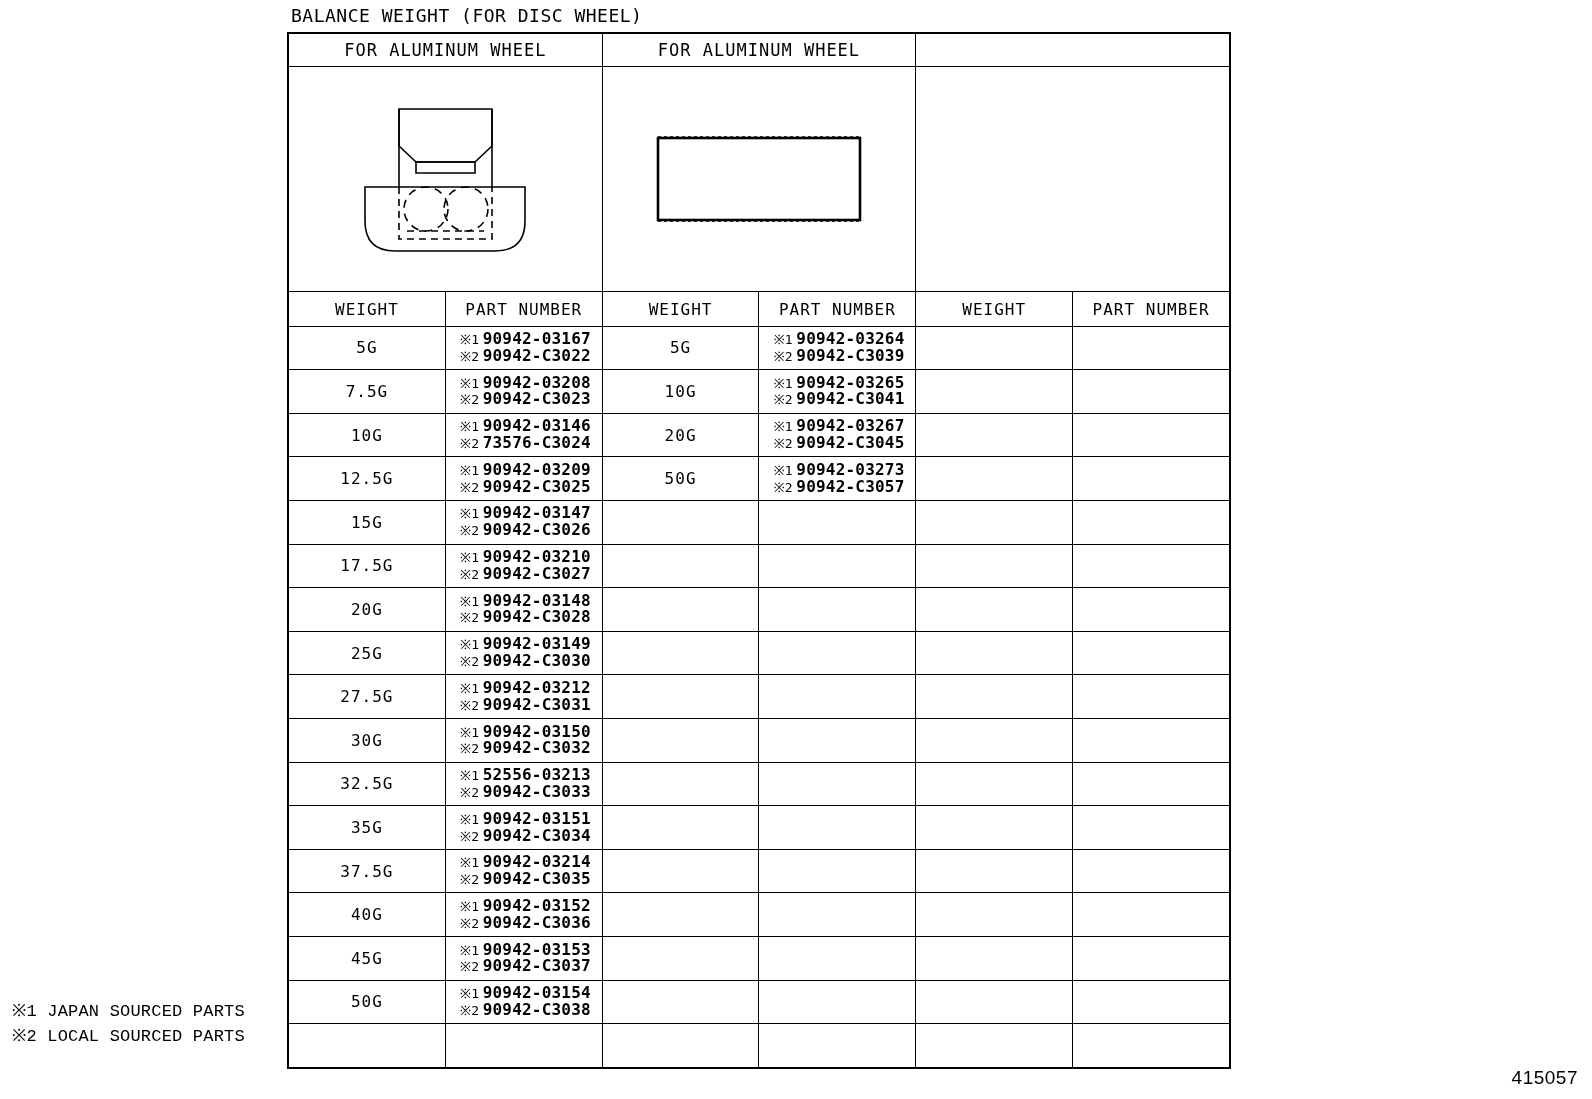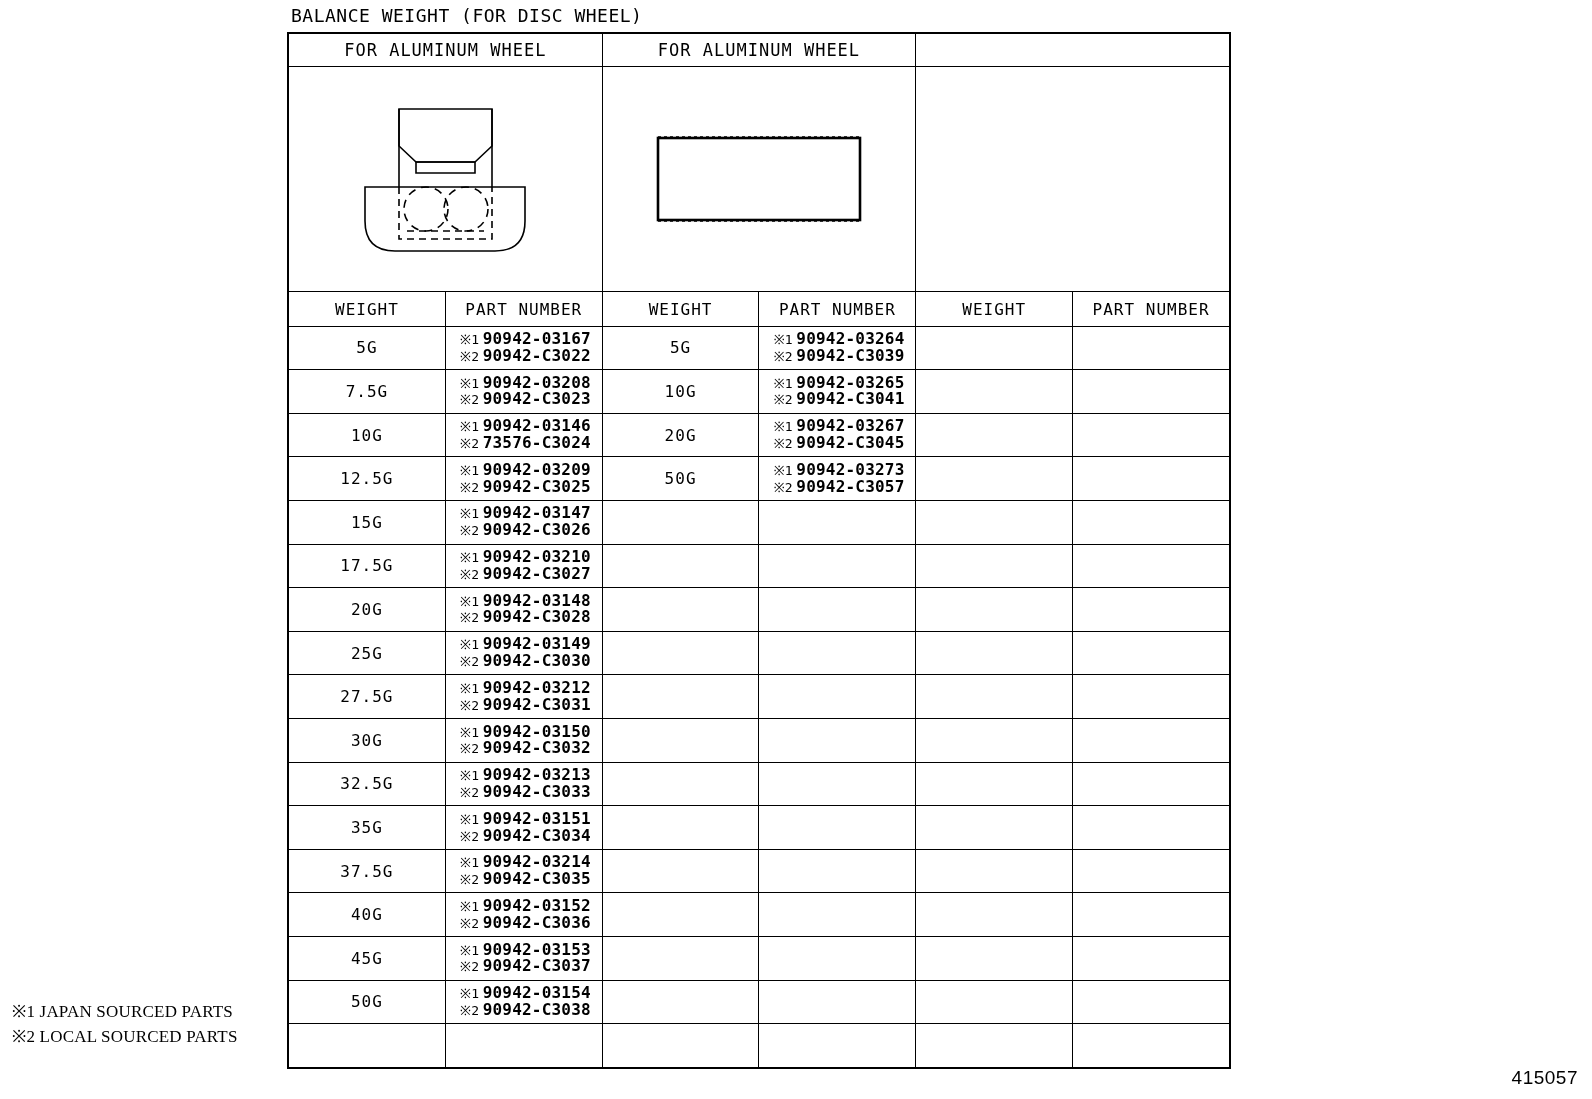--- a/index.html
+++ b/index.html
@@ -99,21 +99,21 @@
     font-size: 13px;
     font-weight: normal;
     display: inline-block;
     width: 26px;
   }
 
   
   #footnotes {
     position: absolute;
     left: 12px; top: 1000px;
-    font-family: Liberation Serif, serif;
+    font-family: Liberation Mono, monospace;
     font-size: 17px;
     line-height: 1.45;
     white-space: nowrap;
   }
   #footnotes div { letter-spacing: 0.2px; }
 
   
   #figure-ref {
     position: absolute;
     right: 14px; bottom: 10px;
@@ -302,21 +302,21 @@
           <span class="pn-line"><span class="pn-mark">※2</span><span>90942-C3032</span></span>
         </td>
         <td class="col-w weight-cell"></td>
         <td class="col-pn pn-cell"></td>
         <td class="col-w weight-cell"></td>
         <td class="col-pn pn-cell"></td>
       </tr>
       <tr class="data-row">
         <td class="col-w weight-cell">32.5G</td>
         <td class="col-pn pn-cell">
-          <span class="pn-line"><span class="pn-mark">※1</span><span>90942-03213</span></span>
+          <span class="pn-line"><span class="pn-mark">※1</span><span>52556-03213</span></span>
           <span class="pn-line"><span class="pn-mark">※2</span><span>90942-C3033</span></span>
         </td>
         <td class="col-w weight-cell"></td>
         <td class="col-pn pn-cell"></td>
         <td class="col-w weight-cell"></td>
         <td class="col-pn pn-cell"></td>
       </tr>
       <tr class="data-row">
         <td class="col-w weight-cell">35G</td>
         <td class="col-pn pn-cell">

